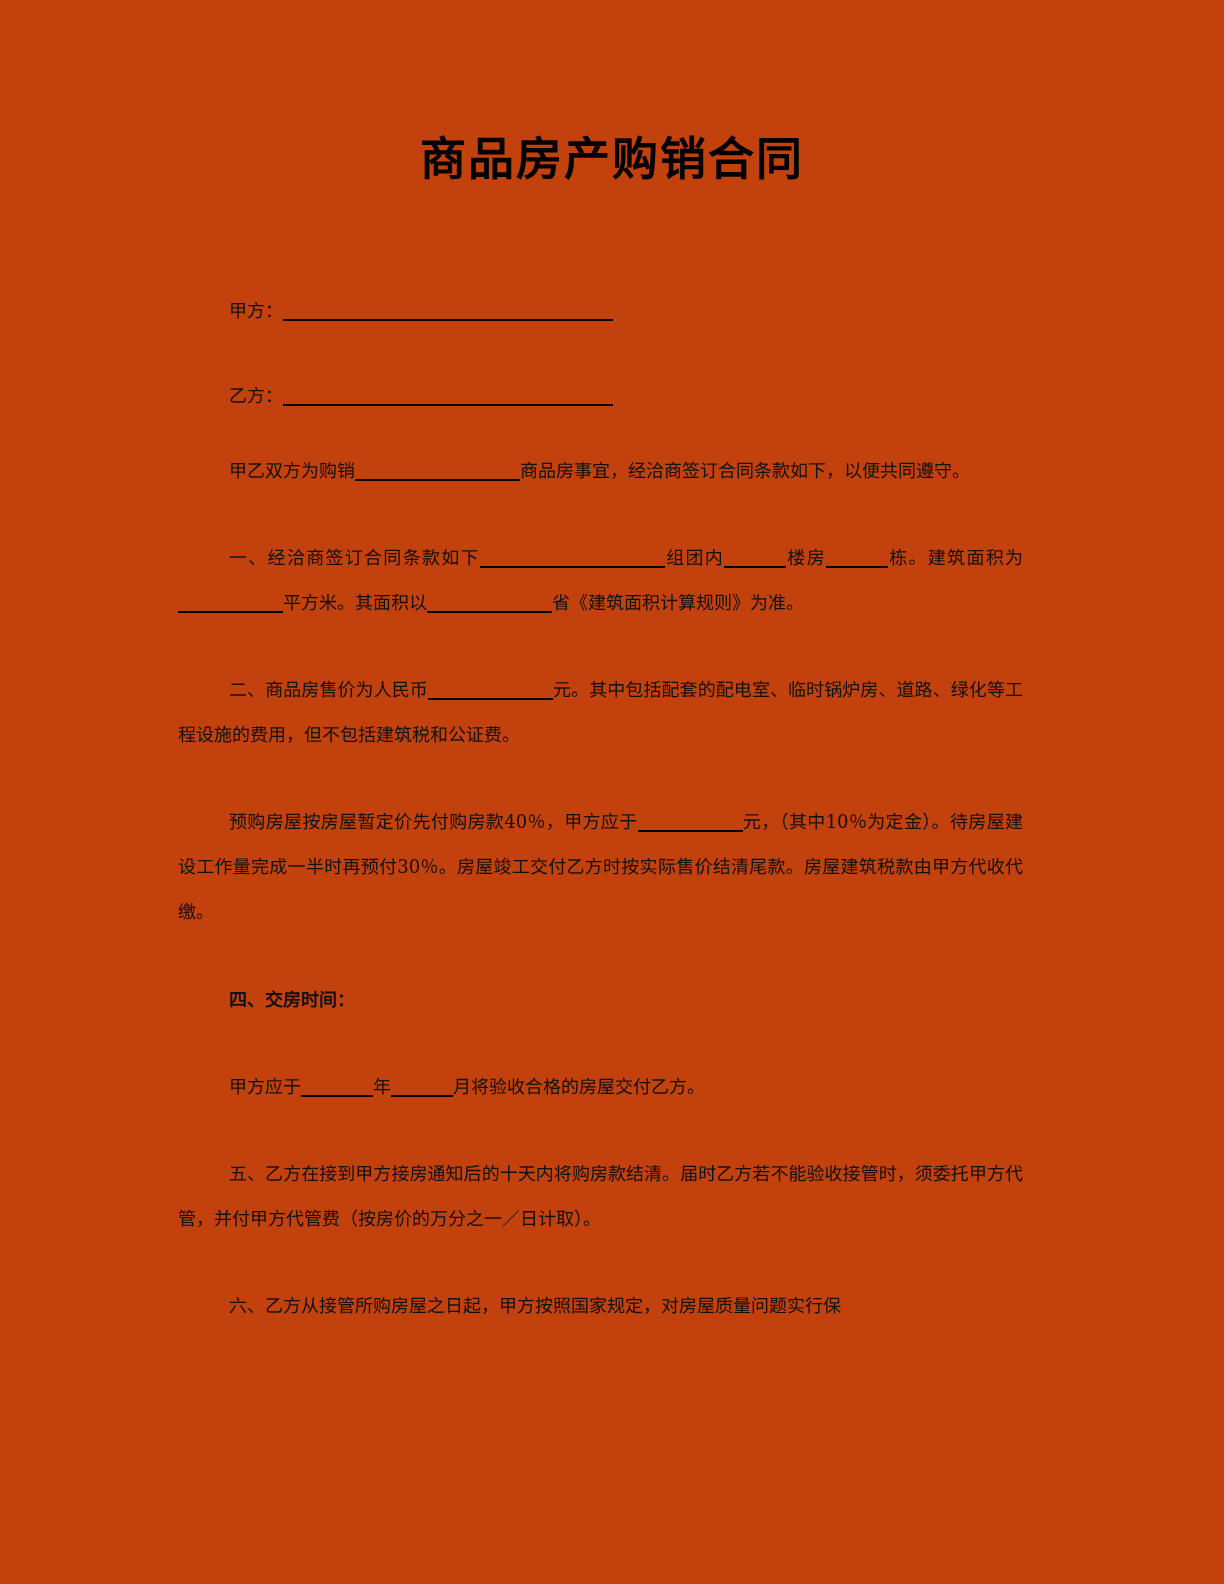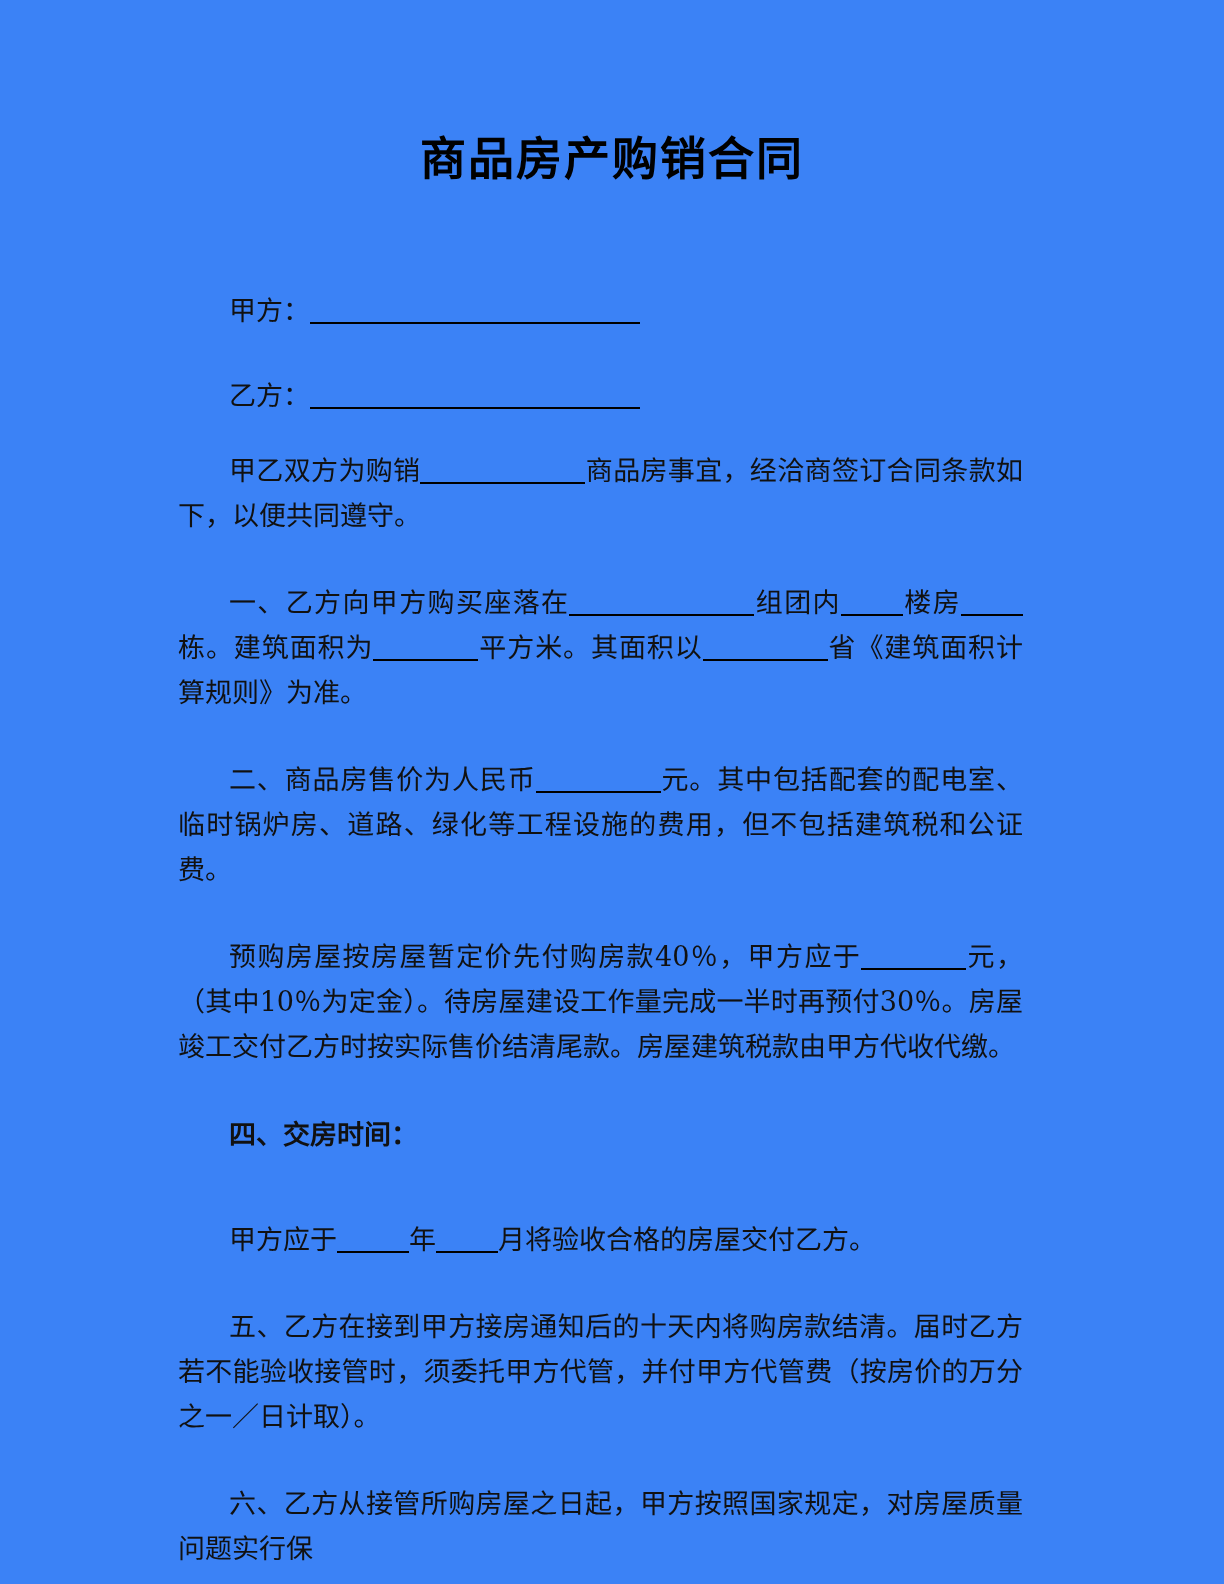--- a/index.html
+++ b/index.html
@@ -16,21 +16,21 @@
     font-family: "DejaVu Serif", "Liberation Serif", serif;
     color: #000000;
     -webkit-font-smoothing: antialiased;
   }
   .page {
     position: absolute;
     left: 0;
     top: 0;
     width: 1224px;
     height: 1584px;
-    background: #3b82f6;
+    background: #c2410c;
   }
   
   .doc-title {
     position: absolute;
     left: 0;
     top: 128px;
     width: 1224px;
     text-align: center;
     font-family: "DejaVu Sans", "Liberation Sans", sans-serif;
     font-weight: bold;
@@ -40,40 +40,40 @@
     color: #000000;
   }
   
   .body-block {
     position: absolute;
     left: 178px;
     top: 288px;
     width: 845px;
   }
   .para {
-    font-size: 27px;
+    font-size: 18px;
     line-height: 45px;
     text-align: justify;
     text-justify: inter-ideograph;
     color: #111111;
     margin: 0;
   }
   .para.indent {
     text-indent: 51px;
   }
   
   .gap-party    { margin-top: 0px; }
   .gap-party2   { margin-top: 40px; }
   .gap-intro    { margin-top: 30px; }
   .gap-c1       { margin-top: 42px; }
   .gap-c2       { margin-top: 42px; }
   .gap-c3h      { margin-top: 43px; }
   .gap-c3b      { margin-top: 42px; }
   .gap-c4h      { margin-top: 43px; font-weight: bold; }
-  .gap-c4b      { margin-top: 60px; }
+  .gap-c4b      { margin-top: 42px; }
   .gap-c5       { margin-top: 42px; }
   .gap-c6       { margin-top: 42px; }
   
   .blank {
     display: inline-block;
     border-bottom: 2px solid #000000;
     vertical-align: -4px;
     height: 22px;
   }
   .b-party { width: 330px; }
@@ -102,21 +102,21 @@
 
     <p class="para indent gap-party2">
       <span class="label-inline">乙方：</span><span class="blank b-party"></span>
     </p>
 
     <p class="para indent gap-intro">
       <span>甲乙双方为购销</span><span class="blank b-lg"></span><span>商品房事宜，经洽商签订合同条款如下，以便共同遵守。</span>
     </p>
 
     <p class="para indent gap-c1">
-      <span>一、</span><span>乙方向甲方购买座落在</span><span class="blank b-xl"></span><span>组团内</span><span class="blank b-xxs"></span><span>楼房</span><span class="blank b-xxs"></span><span>栋。建筑面积为</span><span class="blank b-sm"></span><span>平方米。其面积以</span><span class="blank b-md"></span><span>省《建筑面积计算规则》为准。</span>
+      <span>一、</span><span>经洽商签订合同条款如下</span><span class="blank b-xl"></span><span>组团内</span><span class="blank b-xxs"></span><span>楼房</span><span class="blank b-xxs"></span><span>栋。建筑面积为</span><span class="blank b-sm"></span><span>平方米。其面积以</span><span class="blank b-md"></span><span>省《建筑面积计算规则》为准。</span>
     </p>
 
     <p class="para indent gap-c2">
       <span>二、</span><span>商品房售价为人民币</span><span class="blank b-md"></span><span>元。其中包括配套的配电室、临时锅炉房、道路、绿化等工程设施的费用，但不包括建筑税和公证费。</span>
     </p>
 
 
     <p class="para indent gap-c3b">
       <span>预购房屋按房屋暂定价先付购房款40％，甲方应于</span><span class="blank b-sm"></span><span>元，（其中10％为定金）。待房屋建设工作量完成一半时再预付30％。房屋竣工交付乙方时按实际售价结清尾款。房屋建筑税款由甲方代收代缴。</span>
     </p>

